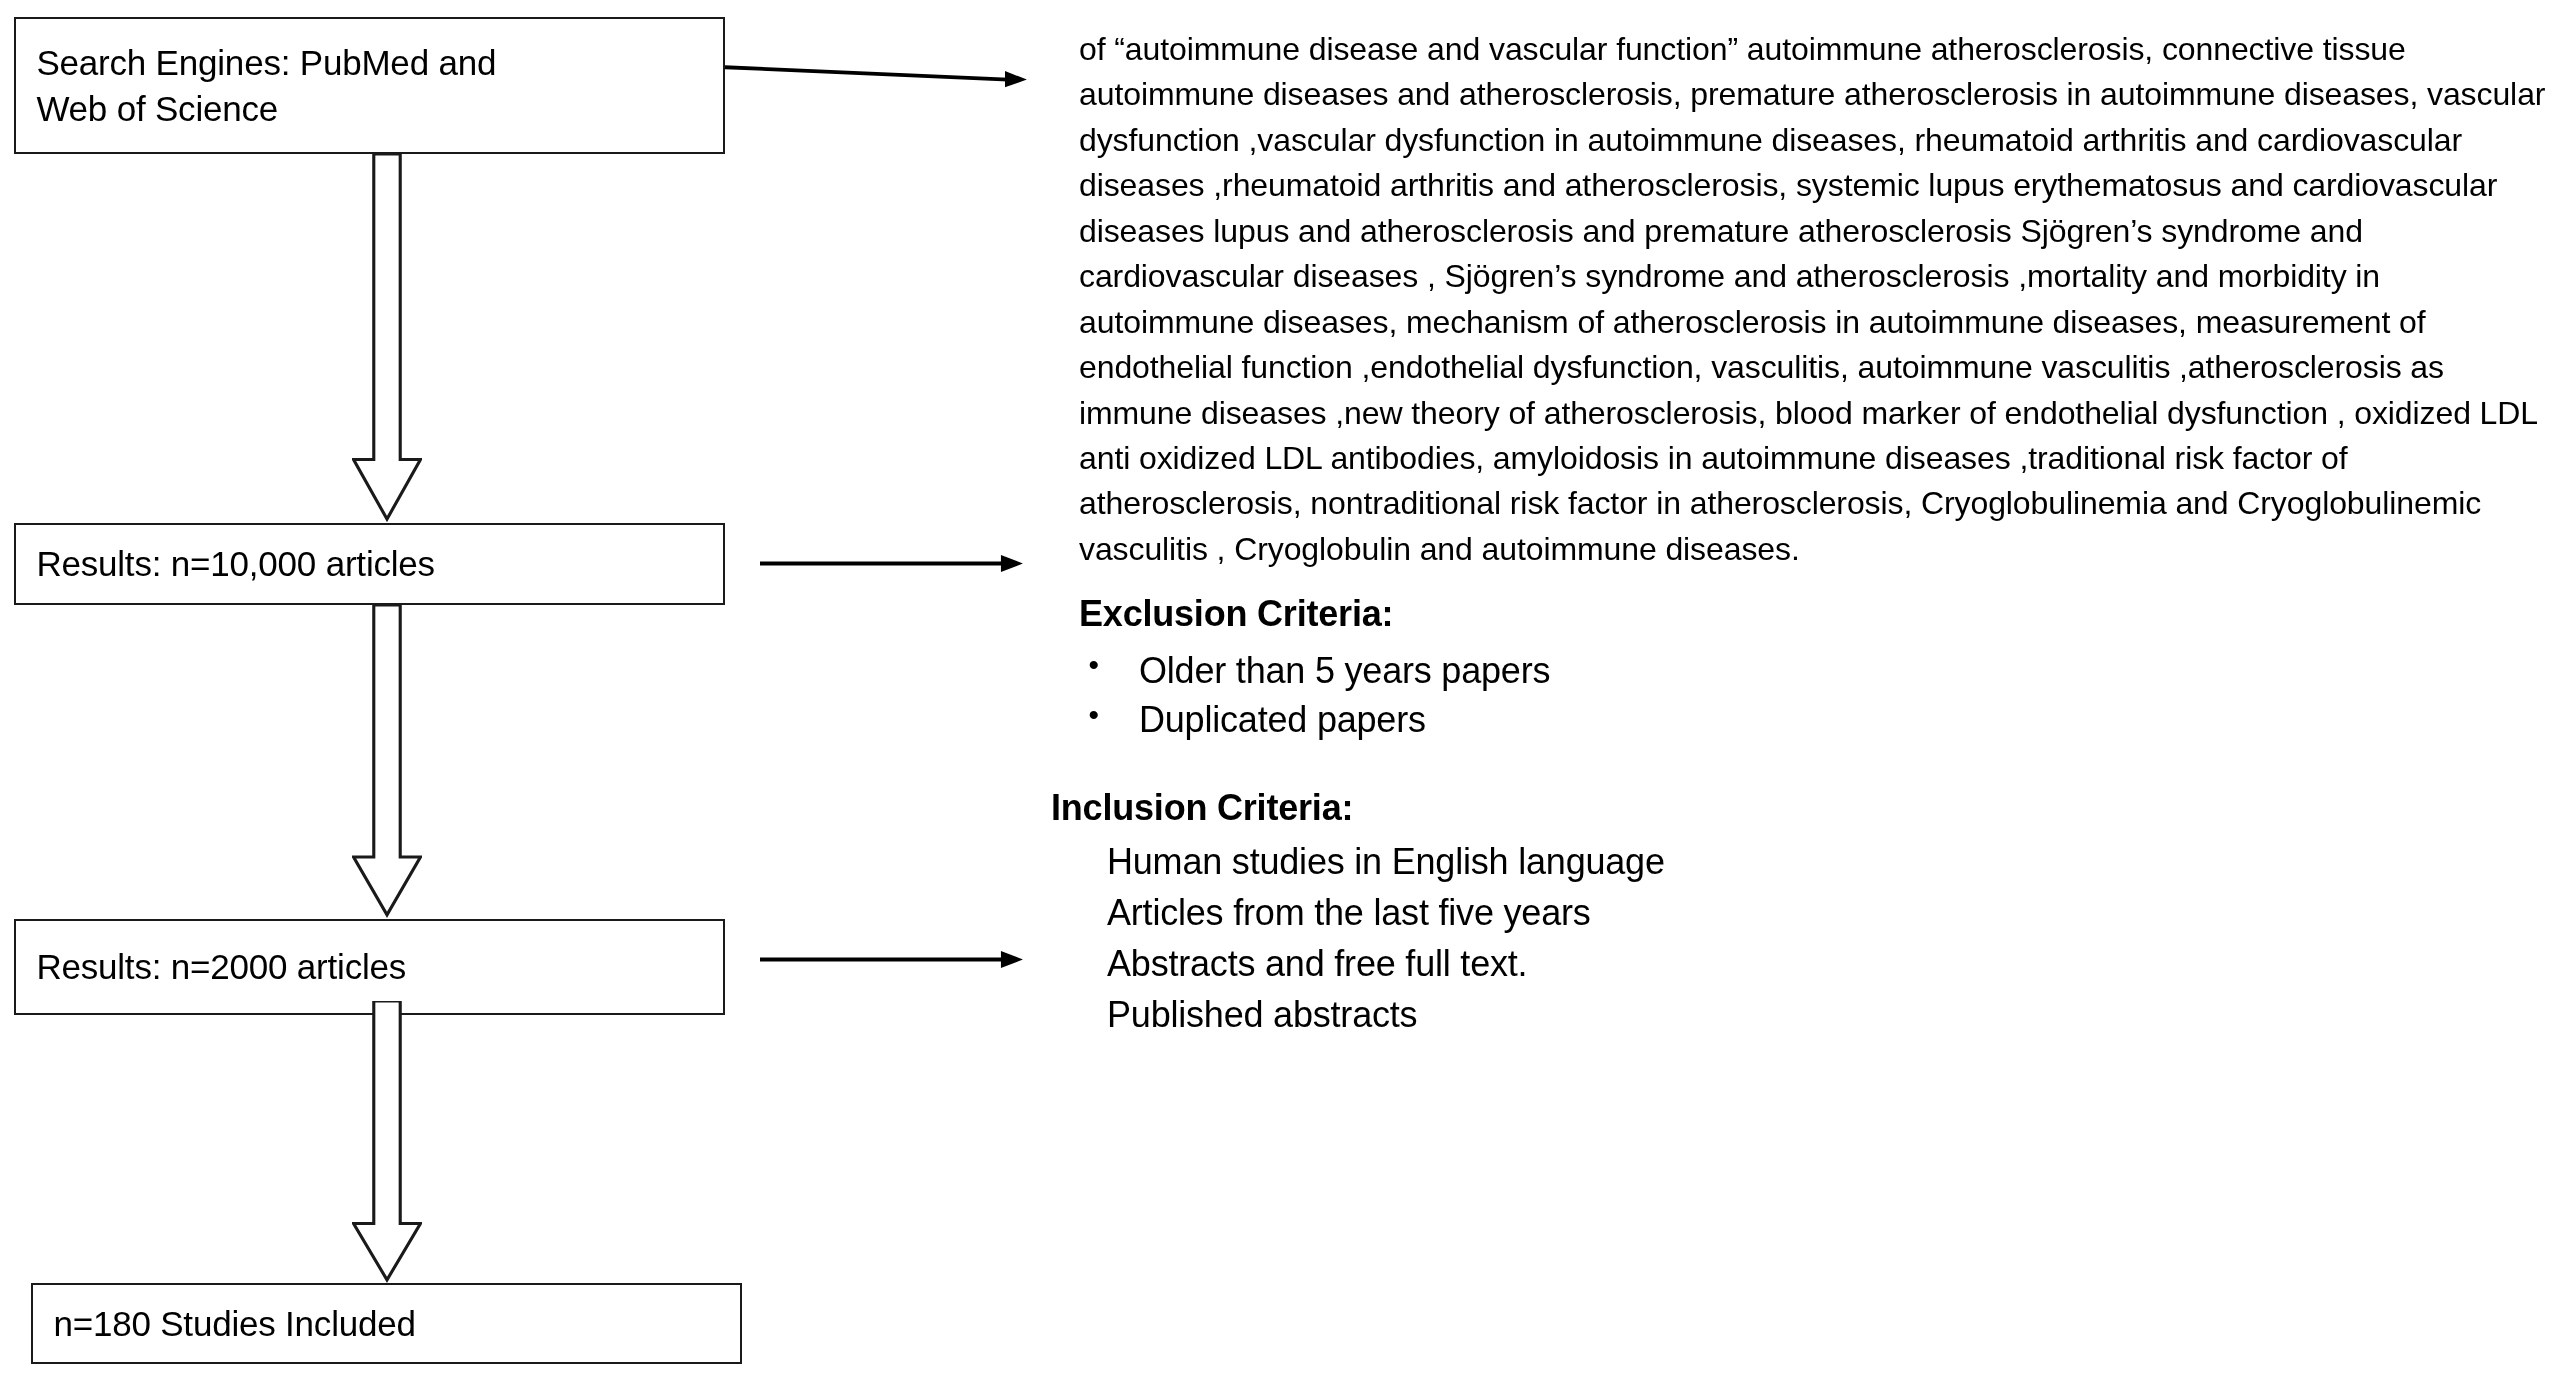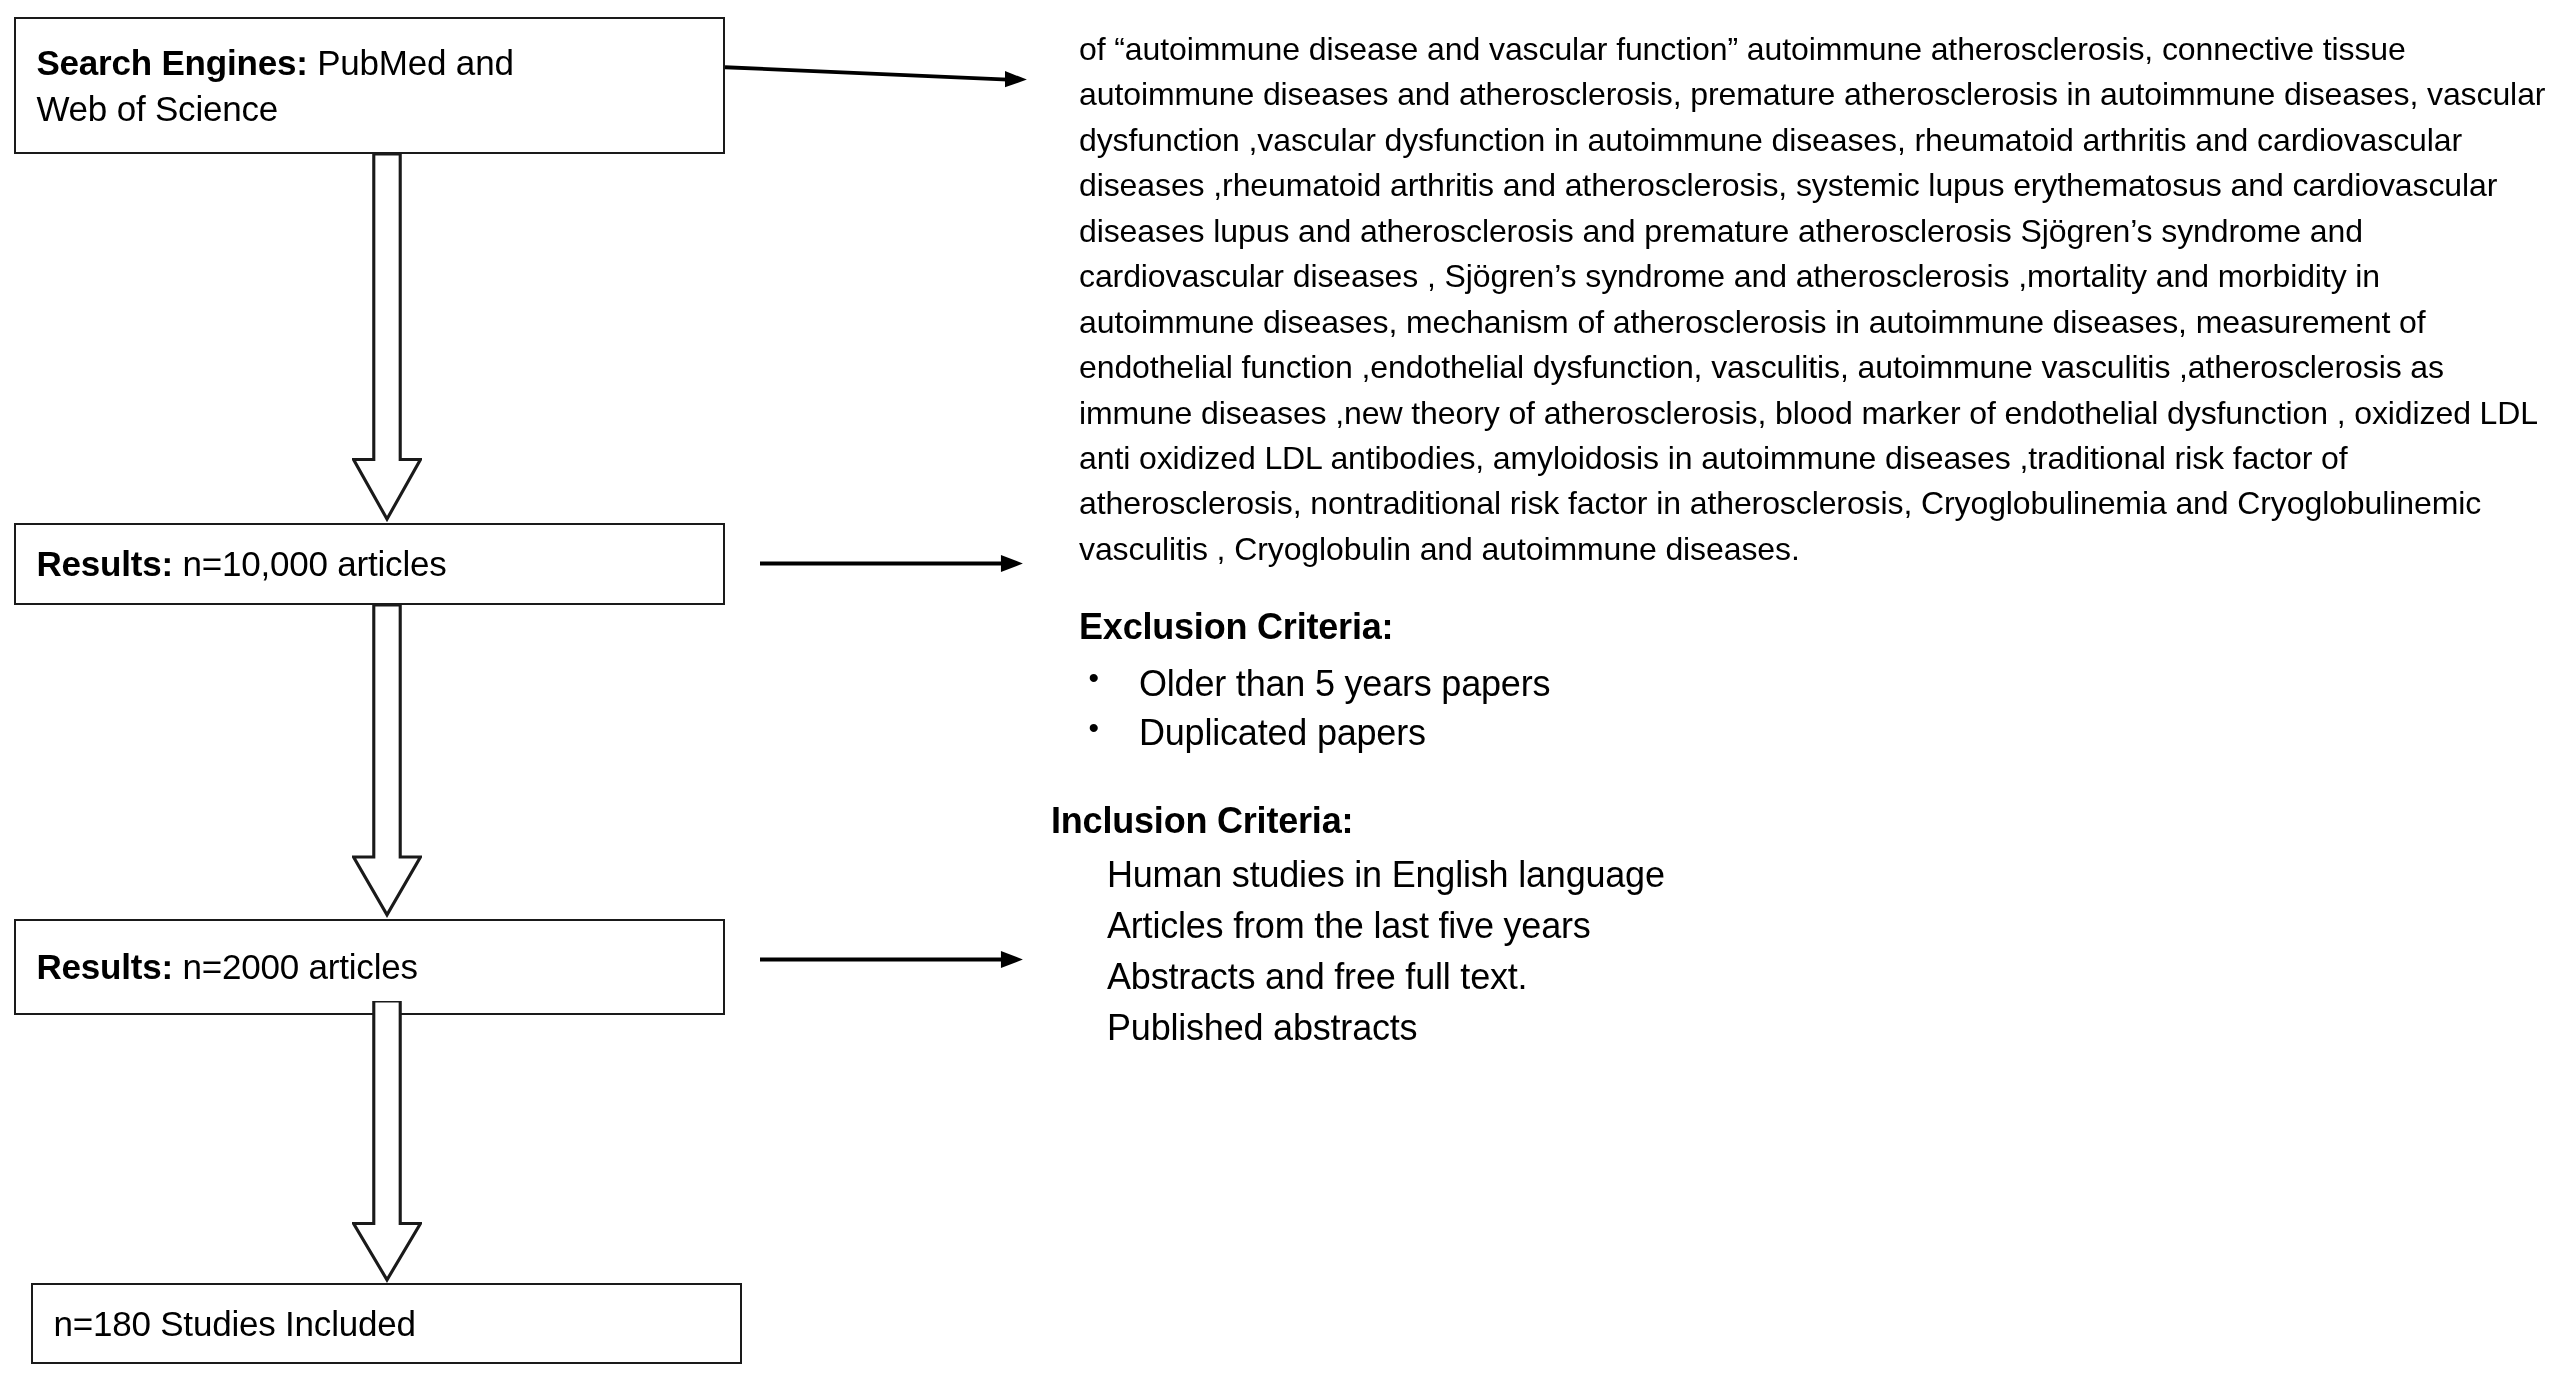--- a/index.html
+++ b/index.html
@@ -35,21 +35,21 @@
     padding-left: 20.4px;
     padding-right: 12.5px;
   }
   .flow-box .box-text {
     font-size: 35px;
     line-height: 1.30;
     letter-spacing: -0.2px;
     white-space: pre-line;
   }
   .flow-box .box-text b {
-    font-weight: bold;
+    font-weight: normal;
   }
 
   #box-search   { left: 14px;  top: 17px;   width: 711px; height: 137px; }
   #box-r16000   { left: 14px;  top: 523px;  width: 711px; height: 82px; }
   #box-r2000    { left: 14px;  top: 919px; width: 711px; height: 96px; }
   #box-included { left: 14px;  top: 1283px; width: 711px; height: 81px; margin-left: 17px; }
 
   
   .block-arrow {
     position: absolute;
@@ -90,21 +90,21 @@
   }
 
   #mesh-body {
     font-size: 32px;
     line-height: 1.42;
     text-align: left;
     margin: 0;
     letter-spacing: -0.1px;
   }
 
-  #exclusion-block { margin-top: 33px; }
+  #exclusion-block { margin-top: 20px; }
   #exclusion-block .heading { margin-bottom: 9.4px; }
 
   ul.bullets {
     list-style: none;
     margin: 0;
     padding: 0;
   }
   ul.bullets li {
     font-size: 36px;
     line-height: 1.38;

